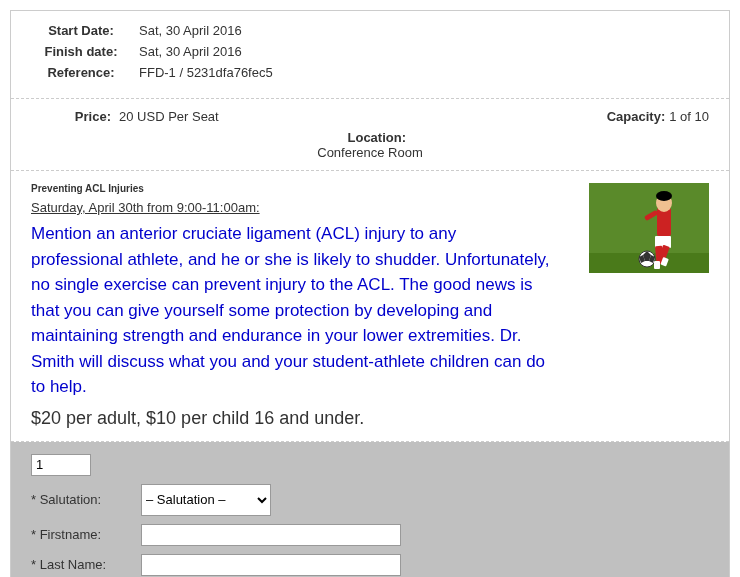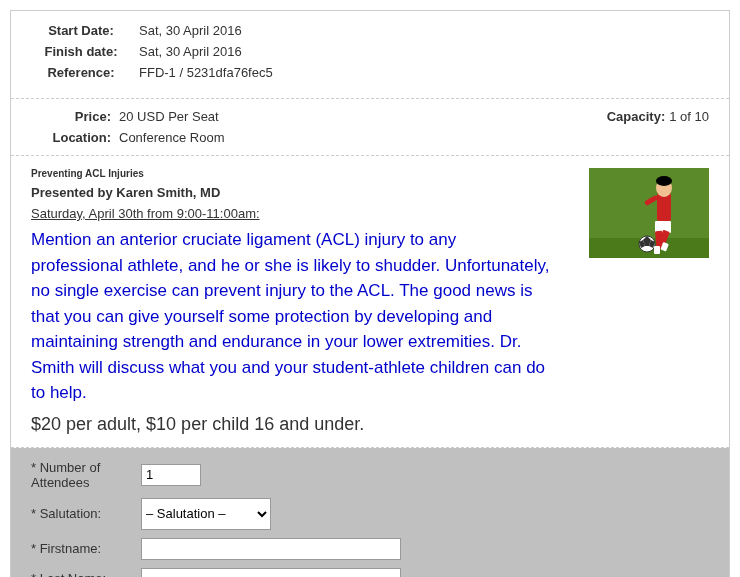--- a/index.html
+++ b/index.html
@@ -165,32 +165,29 @@
       <div class="middle-row-combined">
         <div class="row" style="flex:1;">
           <span class="label">Price:</span>
           <span>20 USD Per Seat</span>
         </div>
         <div style="display:flex; align-items:center; margin-left: 40px;">
           <span style="font-weight:bold; margin-right:4px;">Capacity:</span>
           <span>1 of 10</span>
         </div>
       </div>
-      <div class="row" style="margin-top:6px;">
+      <div class="row" style="margin-top:6px;flex-direction:column;">
         <span class="label">Location:</span>
         <span>Conference Room</span>
       </div>
     </div>
   </div>
 
   <div class="section-content">
     <div class="content-title">Preventing ACL Injuries</div>
-    <div class="content-presenter">
-      <span>Presented by </span><span style="font-weight:bold;">Karen Smith, MD</span>
-    </div>
     <div class="content-date">Saturday, April 30th from 9:00-11:00am:</div>
     <div class="content-body">Mention an anterior cruciate ligament (ACL) injury to any professional athlete, and he or she is likely to shudder. Unfortunately, no single exercise can prevent injury to the ACL. The good news is that you can give yourself some protection by developing and maintaining strength and endurance in your lower extremities. Dr. Smith will discuss what you and your student-athlete children can do to help.</div>
     <div class="content-price">$20 per adult, $10 per child 16 and under.</div>
 
     <div class="soccer-img">
       <svg width="120" height="90" viewBox="0 0 120 90" xmlns="http://www.w3.org/2000/svg">
 
         <rect width="120" height="90" fill="#5a8a2a"></rect>
         <rect width="120" height="20" y="70" fill="#4a7a1a"></rect>
 
@@ -215,21 +212,20 @@
 
         <rect x="65" y="78" width="6" height="8" fill="#fff" rx="1"></rect>
         <rect x="74" y="75" width="6" height="8" fill="#fff" rx="1" transform="rotate(20,77,75)"></rect>
       </svg>
     </div>
   </div>
 
   <div class="section-form">
 
     <div class="form-row">
-      <label class="form-label">* Number of Attendees</label>
       <input class="form-input-short" type="text" value="1" style="">
     </div>
 
     <div class="form-row">
       <label class="form-label">* Salutation:</label>
       <select class="form-select">
         <option>– Salutation –</option>
         <option>Mr.</option>
         <option>Mrs.</option>
         <option>Ms.</option>

